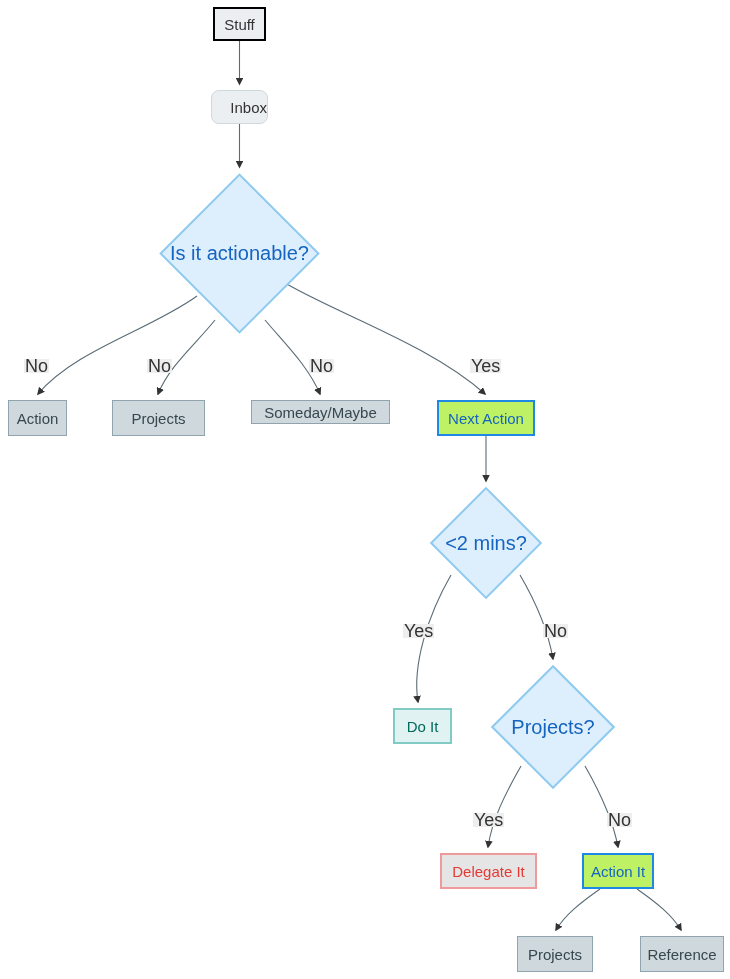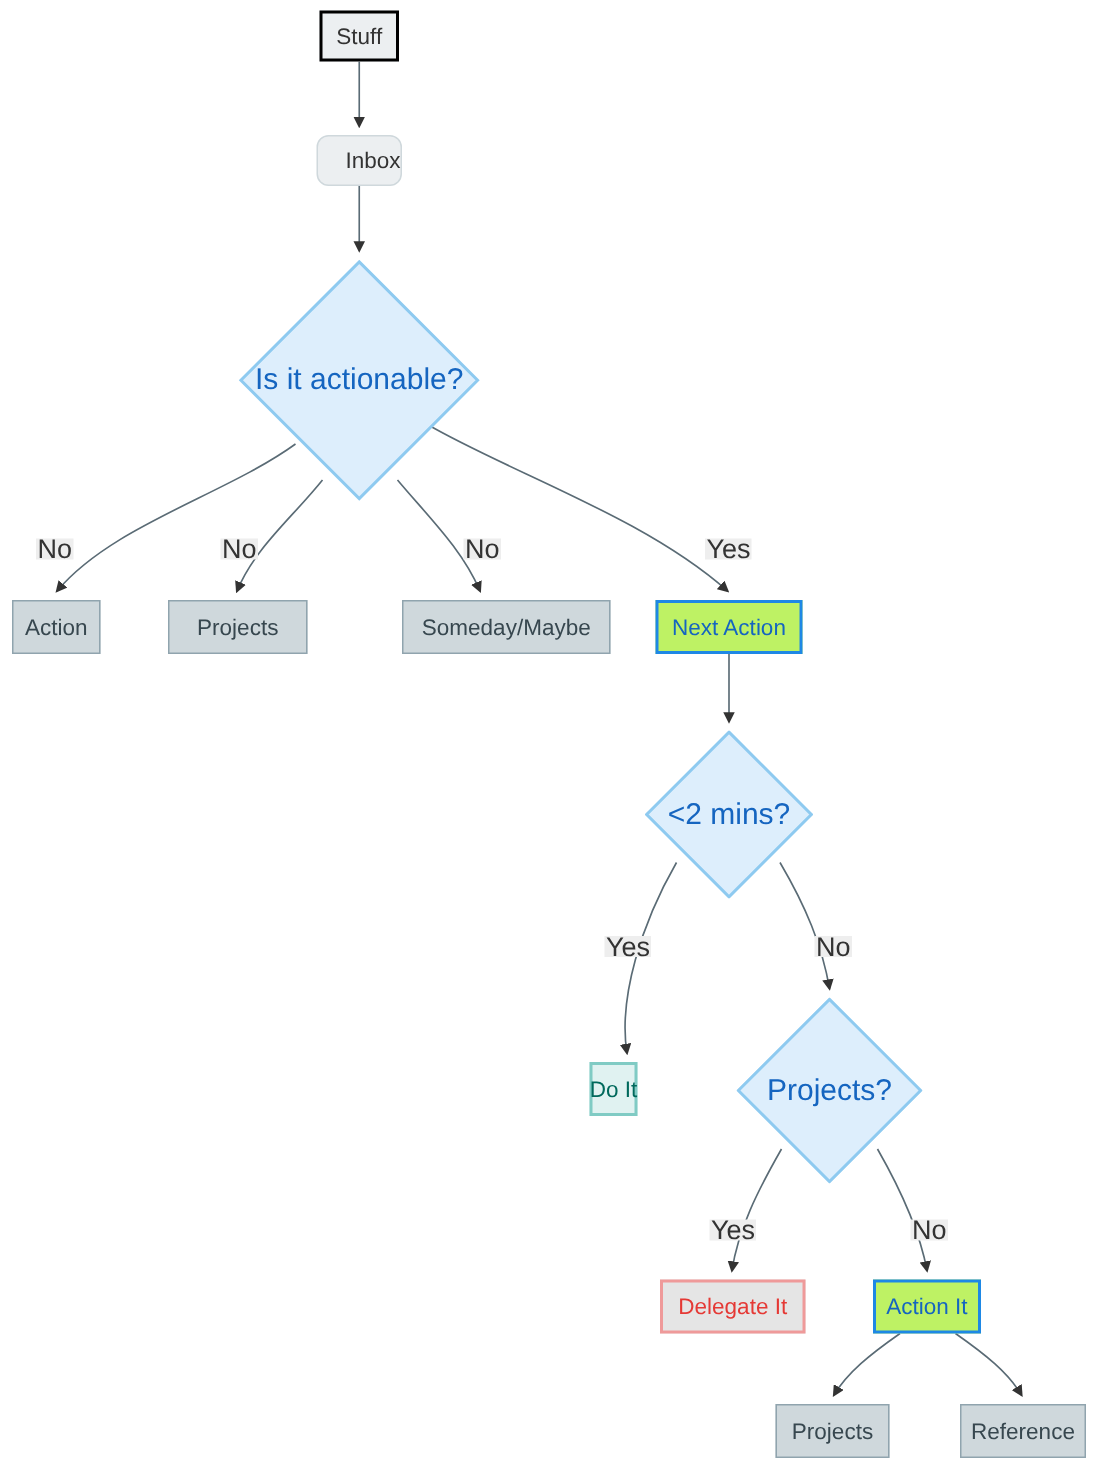--- a/index.html
+++ b/index.html
@@ -142,33 +142,33 @@
           <polygon points="50,1 99,50 50,99 1,50" fill="#ddeefc" stroke="#8ecaf0" stroke-width="2" vector-effect="non-scaling-stroke"></polygon>
         </svg>
         <div class="dia-label">Is it actionable?</div>
       </div>
       <div class="node n-gray" style="left: 8px; top: 400px; width: 59px; height: 36px;">
         <span>Action</span>
       </div>
       <div class="node n-gray" style="left: 112px; top: 400px; width: 93px; height: 36px;">
         <span>Projects</span>
       </div>
-      <div class="node n-gray" style="left: 268px; top: 400px; width: 139px; height: 36px;">
+      <div class="node n-gray" style="left: 251px; top: 400px; width: 139px; height: 24px;">
         <span>Someday/Maybe</span>
       </div>
       <div class="node n-blue" style="left: 437px; top: 400px; width: 98px; height: 36px;">
         <span>Next Action</span>
       </div>
       <div class="diamond" style="left: 430px; top: 487px; width: 112px; height: 112px;">
         <svg class="dia-shape" viewBox="0 0 100 100" preserveAspectRatio="none">
           <polygon points="50,1 99,50 50,99 1,50" fill="#ddeefc" stroke="#8ecaf0" stroke-width="2" vector-effect="non-scaling-stroke"></polygon>
         </svg>
         <div class="dia-label">&lt;2 mins?</div>
       </div>
-      <div class="node n-green" style="left: 393px; top: 708px; width: 32px; height: 36px;">
+      <div class="node n-green" style="left: 393px; top: 708px; width: 59px; height: 36px;">
         <span>Do It</span>
       </div>
       <div class="diamond" style="left: 491px; top: 665px; width: 124px; height: 124px;">
         <svg class="dia-shape" viewBox="0 0 100 100" preserveAspectRatio="none">
           <polygon points="50,1 99,50 50,99 1,50" fill="#ddeefc" stroke="#8ecaf0" stroke-width="2" vector-effect="non-scaling-stroke"></polygon>
         </svg>
         <div class="dia-label">Projects?</div>
       </div>
       <div class="node n-red" style="left: 440px; top: 853px; width: 97px; height: 36px;">
         <span>Delegate It</span>

